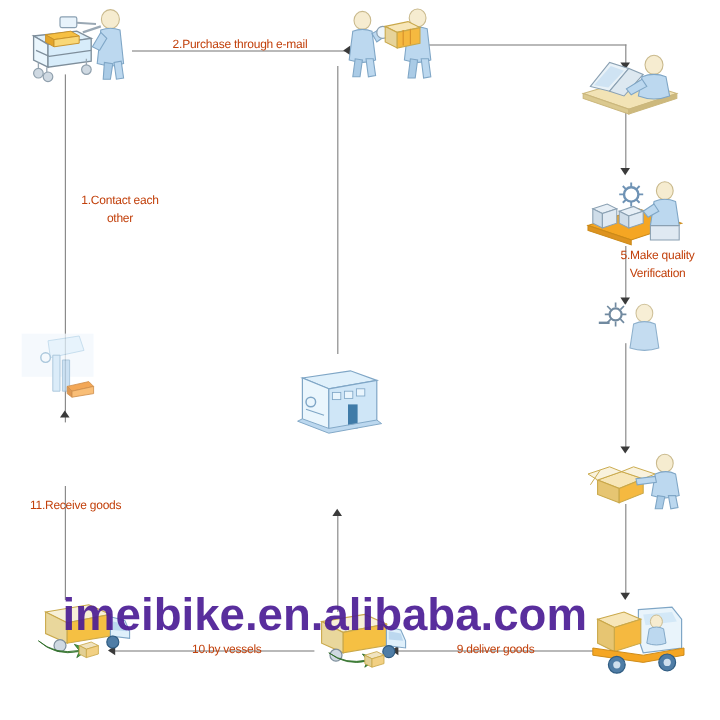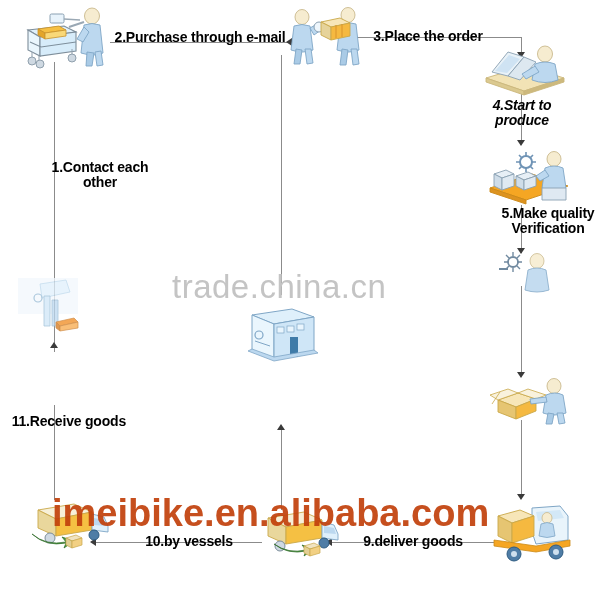--- a/index.html
+++ b/index.html
@@ -12,23 +12,23 @@
     position: relative;
     width: 600px;
     height: 600px;
     background: #ffffff;
     overflow: hidden;
     font-family: "Liberation Sans", sans-serif;
   }
   .lbl {
     position: absolute;
     font-family: "Liberation Sans", sans-serif;
-    font-weight: bold;
-    color: #000000;
-    font-size: 14px;
+    font-weight: normal;
+    color: #c2410c;
+    font-size: 10px;
     line-height: 15px;
     letter-spacing: -0.2px;
     text-align: center;
     white-space: pre-line;
     z-index: 6;
   }
   .lbl.italic { font-style: italic; }
 
   
   .vline, .hline {
@@ -77,21 +77,21 @@
     font-size: 33px;
     letter-spacing: 0.5px;
     color: #c4c4c4;
   }
   #wm-bottom {
     left: 52px;
     top: 492px;
     font-size: 38px;
     font-weight: bold;
     letter-spacing: 0px;
-    color: #c2410c;
+    color: #4c1d95;
     opacity: .92;
   }
 
   
   .fig {
     position: absolute;
     z-index: 5;
   }
   .fig svg { display: block; overflow: visible; }
 </style>
@@ -348,39 +348,35 @@
       <path d="M36 22 L42 22 L42 48 L36 48 Z" fill="#bcd8ef" stroke="#8fb5d1" stroke-width=".8"></path>
 
       <path d="M40 44 L58 40 L62 44 L44 48 Z" fill="#f08a1e" stroke="#c06a12" stroke-width=".7"></path>
       <path d="M40 44 L40 50 L44 53 L44 48 Z" fill="#d4761a" stroke="#c06a12" stroke-width=".7"></path>
       <path d="M44 48 L62 44 L62 50 L44 53 Z" fill="#f7a94a" stroke="#c06a12" stroke-width=".7"></path>
 
       <circle cx="22" cy="20" r="4" fill="none" stroke="#8fb5d1" stroke-width="1.2"></circle>
     </svg>
   </div>
 
-  <div class="watermark" id="wm-center">trade.china.cn</div>
   <div class="watermark" id="wm-bottom">imeibike.en.alibaba.com</div>
 
   <div class="lbl" style="left:0px; top:160px; width:118px;padding-left:41px;">1.Contact each
 other</div>
 
   <div class="lbl" style="left:108px; top:30px; width:184px;">2.Purchase through e-mail</div>
 
-  <div class="lbl" style="left:368px; top:29px; width:120px;">3.Place the order</div>
-
-
-  <div class="lbl italic" style="left:470px; top:98px; width:104px;">4.Start to
-produce</div>
+
+
 
   <div class="lbl" style="left:488px; top:206px; width:120px;">5.Make quality
 Verification</div>
 
 
 
 
   <div class="lbl" style="left:348px; top:534px; width:130px;">9.deliver goods</div>
 
   <div class="lbl" style="left:126px; top:534px; width:126px;">10.by  vessels</div>
 
-  <div class="lbl" style="left:0px; top:414px; width:126px;text-align:right;">11.Receive goods</div>
+  <div class="lbl" style="left:0px; top:414px; width:126px;">11.Receive goods</div>
 
 </div>
 
 </body></html>

